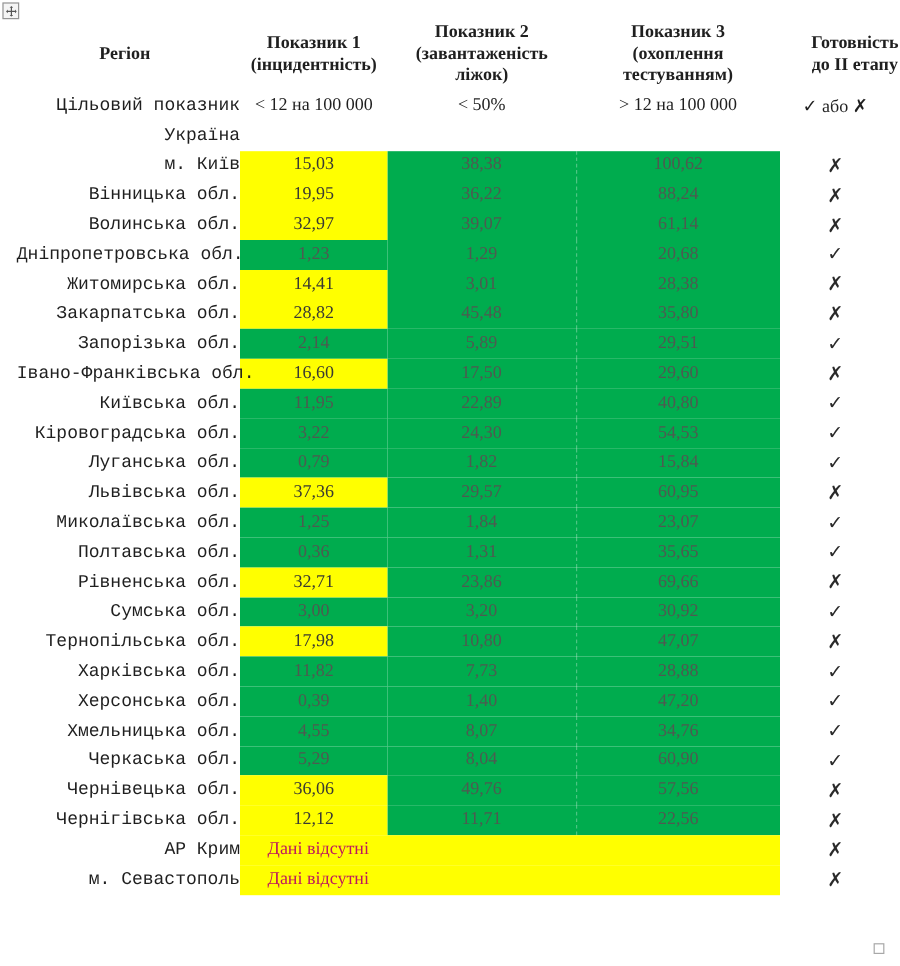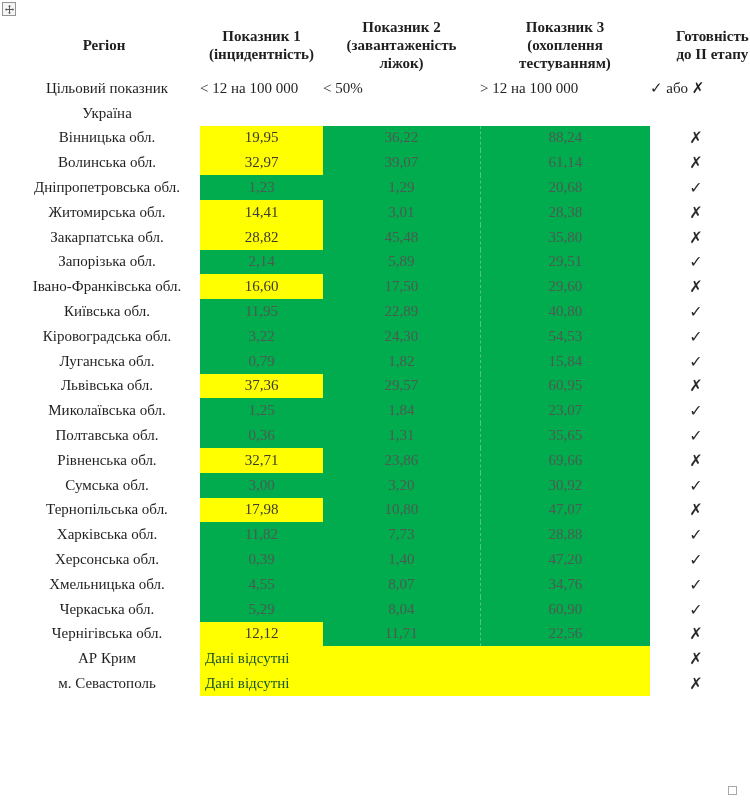--- a/index.html
+++ b/index.html
@@ -56,29 +56,29 @@
   th .w3 { max-width: 115px; }
   th .w4 { max-width: 92px; margin-left: 26px; }
 
   tbody td {
     height: 24.8px;
     padding: 0;
     font-size: 15px;
     vertical-align: middle;
     white-space: nowrap;
   }
-  .region-cell { text-align: center; padding-left: 6px; color: #1f1f1f; }
-  .target-val  { text-align: left; }
+  .region-cell { text-align: right; padding-left: 6px; color: #1f1f1f; font-family: Liberation Mono, monospace; }
+  .target-val  { text-align: center; }
   .val         { text-align: center; }
   .bg-green    { background: var(--green); }
   .bg-yellow   { background: var(--yellow); }
   .on-green    { color: #4e5a51; }
   .on-yellow   { color: #3a3a32; }
   .sep         { border-left: 1px dashed rgba(255,255,255,0.30); }
-  .no-data     { text-align: left; padding-left: 5px; color: #14532d; }
+  .no-data     { text-align: left; padding-left: 23px; color: #be185d; }
   .status      { text-align: center; font-size: 16px; color: #2a2a2a; }
 </style>
 </head>
 <body>
 
 <div class="move-handle">
   <span style="display:flex">
     <svg width="9" height="9" viewBox="0 0 9 9">
       <path d="M4.5 0 L6 1.5 H5 V4 H7.5 V3 L9 4.5 L7.5 6 V5 H5 V7.5 H6 L4.5 9 L3 7.5 H4 V5 H1.5 V6 L0 4.5 L1.5 3 V4 H4 V1.5 H3 Z" fill="#555"></path>
     </svg>
@@ -111,20 +111,27 @@
       <td class="target-val">✓ або ✗</td>
     </tr>
   <tr>
         <td class="region-cell">Україна</td>
         <td class="val"></td>
         <td class="val"></td>
         <td class="val"></td>
         <td class="status"></td>
       </tr>
       <tr>
+        <td class="region-cell">м. Київ</td>
+        <td class="val bg-yellow on-yellow">15,03</td>
+        <td class="val bg-green on-green">38,38</td>
+        <td class="val bg-green on-green sep">100,62</td>
+        <td class="status">✗</td>
+      </tr>
+      <tr>
         <td class="region-cell">Вінницька обл.</td>
         <td class="val bg-yellow on-yellow">19,95</td>
         <td class="val bg-green on-green">36,22</td>
         <td class="val bg-green on-green sep">88,24</td>
         <td class="status">✗</td>
       </tr>
       <tr>
         <td class="region-cell">Волинська обл.</td>
         <td class="val bg-yellow on-yellow">32,97</td>
         <td class="val bg-green on-green">39,07</td>
@@ -251,20 +258,27 @@
         <td class="status">✓</td>
       </tr>
       <tr>
         <td class="region-cell">Черкаська обл.</td>
         <td class="val bg-green on-green">5,29</td>
         <td class="val bg-green on-green">8,04</td>
         <td class="val bg-green on-green sep">60,90</td>
         <td class="status">✓</td>
       </tr>
       <tr>
+        <td class="region-cell">Чернівецька обл.</td>
+        <td class="val bg-yellow on-yellow">36,06</td>
+        <td class="val bg-green on-green">49,76</td>
+        <td class="val bg-green on-green sep">57,56</td>
+        <td class="status">✗</td>
+      </tr>
+      <tr>
         <td class="region-cell">Чернігівська обл.</td>
         <td class="val bg-yellow on-yellow">12,12</td>
         <td class="val bg-green on-green">11,71</td>
         <td class="val bg-green on-green sep">22,56</td>
         <td class="status">✗</td>
       </tr>
       <tr>
         <td class="region-cell">АР Крим</td>
         <td colspan="3" class="no-data bg-yellow">Дані відсутні</td>
         <td class="status">✗</td>

